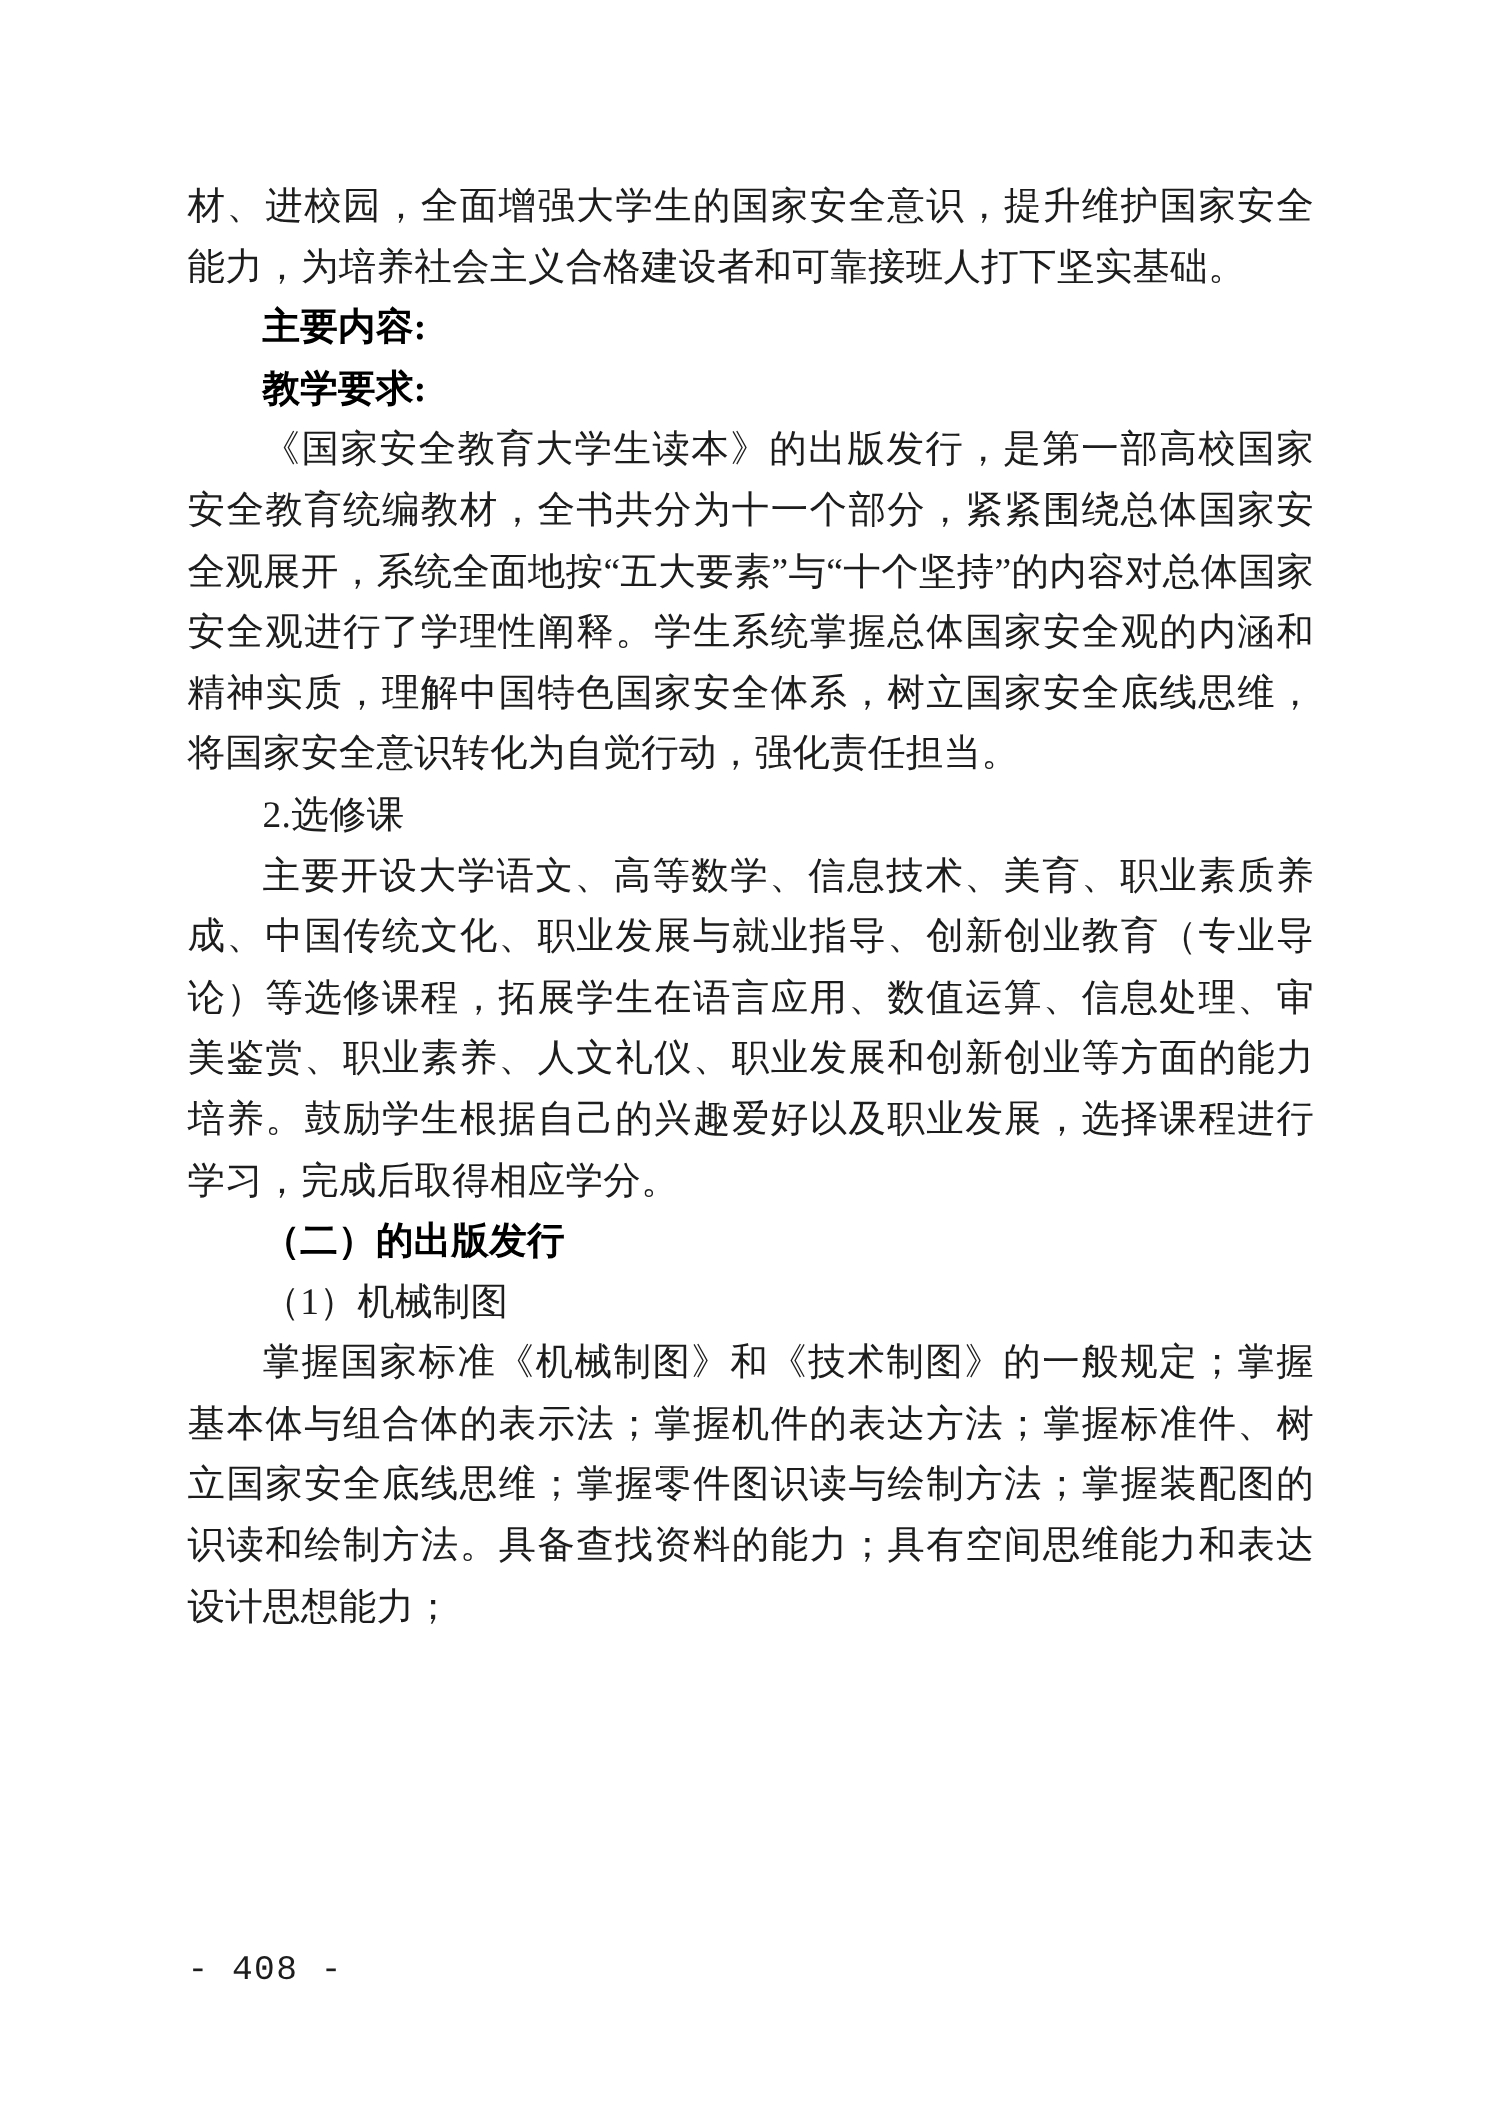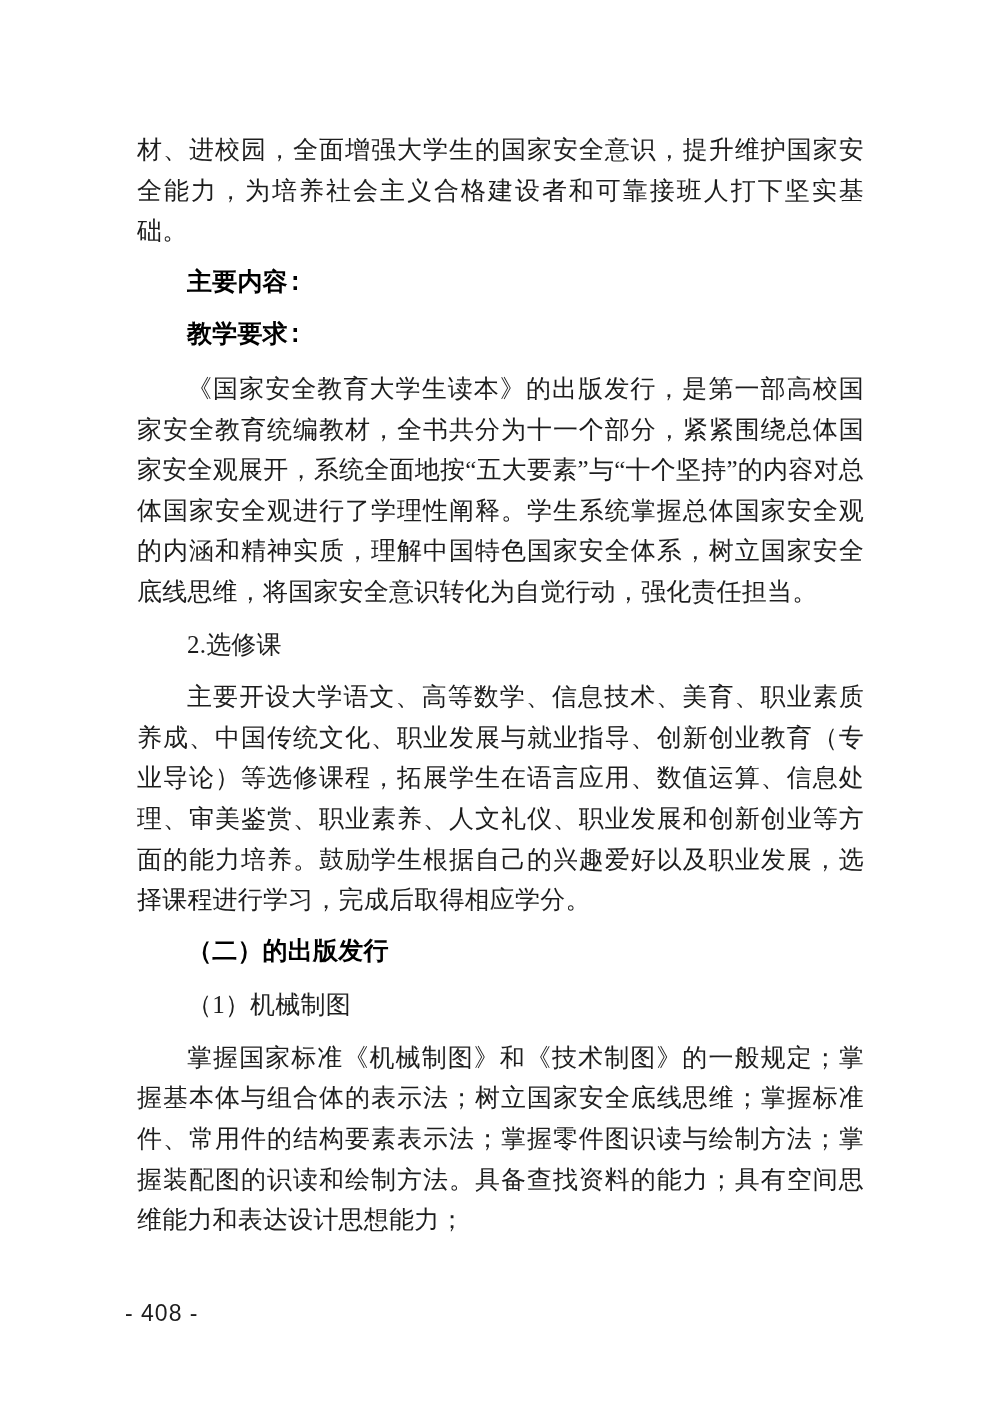--- a/index.html
+++ b/index.html
@@ -19,58 +19,58 @@
     height: 1414px;
     background: var(--page-bg, #ffffff);
     box-sizing: border-box;
     padding: 118px 124px 0 125px;
     color: var(--text-color, #1d1d1d);
   }
   .doc-body {
     width: 751px;
   }
   .para {
-    margin: 12px;
+    margin: 0;
     font-size: 25px;
     line-height: 40.6px;
     text-align: justify;
     text-justify: inter-character;
     letter-spacing: 0.2px;
     text-indent: 2em;
     font-weight: normal;
   }
   .para.body-noindent {
     text-indent: 0;
   }
   .para.heading {
     font-weight: bold;
     color: var(--heading-color, #000000);
-    font-family: Liberation Mono, monospace;
+    font-family: Liberation Serif, serif;
     text-align: left;
   }
   .footer {
     position: absolute;
     left: 125px;
     top: 1300px;
     font-size: 23px;
     letter-spacing: 1px;
     color: var(--text-color, #1d1d1d);
-    font-family: Liberation Sans, sans-serif;
+    font-family: Liberation Mono, monospace;
     text-align: center;
   }
 </style>
 </head>
 <body style="--page-bg: #ffffff; --text-color: #1d1d1d; --heading-color: #000000;">
 
 <main class="page">
   <div class="doc-body">
       <p class="para body-noindent">材、进校园，全面增强大学生的国家安全意识，提升维护国家安全能力，为培养社会主义合格建设者和可靠接班人打下坚实基础。</p>
       <p class="para heading">主要内容:</p>
       <p class="para heading">教学要求:</p>
       <p class="para body">《国家安全教育大学生读本》的出版发行，是第一部高校国家安全教育统编教材，全书共分为十一个部分，紧紧围绕总体国家安全观展开，系统全面地按“五大要素”与“十个坚持”的内容对总体国家安全观进行了学理性阐释。学生系统掌握总体国家安全观的内涵和精神实质，理解中国特色国家安全体系，树立国家安全底线思维，将国家安全意识转化为自觉行动，强化责任担当。</p>
       <p class="para body">2.选修课</p>
       <p class="para body">主要开设大学语文、高等数学、信息技术、美育、职业素质养成、中国传统文化、职业发展与就业指导、创新创业教育（专业导论）等选修课程，拓展学生在语言应用、数值运算、信息处理、审美鉴赏、职业素养、人文礼仪、职业发展和创新创业等方面的能力培养。鼓励学生根据自己的兴趣爱好以及职业发展，选择课程进行学习，完成后取得相应学分。</p>
       <p class="para heading">（二）的出版发行</p>
       <p class="para body">（1）机械制图</p>
-      <p class="para body">掌握国家标准《机械制图》和《技术制图》的一般规定；掌握基本体与组合体的表示法；树立国家安全底线思维；掌握标准件、常用件的结构要素表示法；掌握零件图识读与绘制方法；掌握装配图的识读和绘制方法。具备查找资料的能力；具有空间思维能力和表达设计思想能力；</p>
+      <p class="para body">掌握国家标准《机械制图》和《技术制图》的一般规定；掌握基本体与组合体的表示法；掌握机件的表达方法；掌握标准件、树立国家安全底线思维；掌握零件图识读与绘制方法；掌握装配图的识读和绘制方法。具备查找资料的能力；具有空间思维能力和表达设计思想能力；</p>
     </div>
   <div class="footer">- 408 -</div>
 </main>
 
 </body></html>

